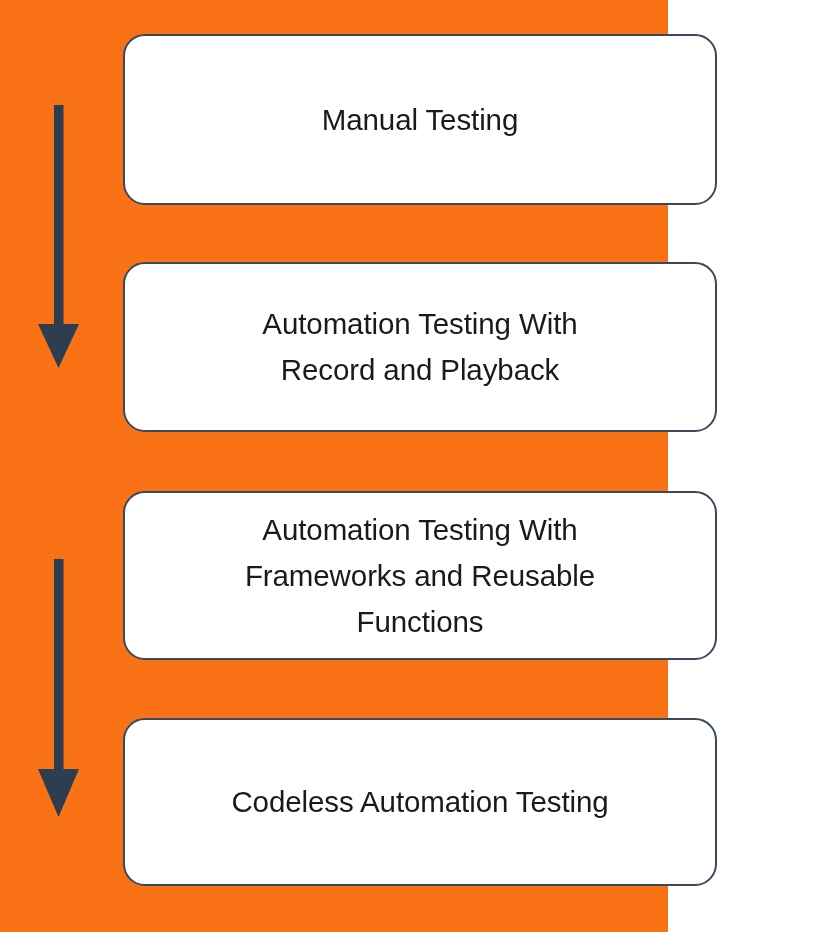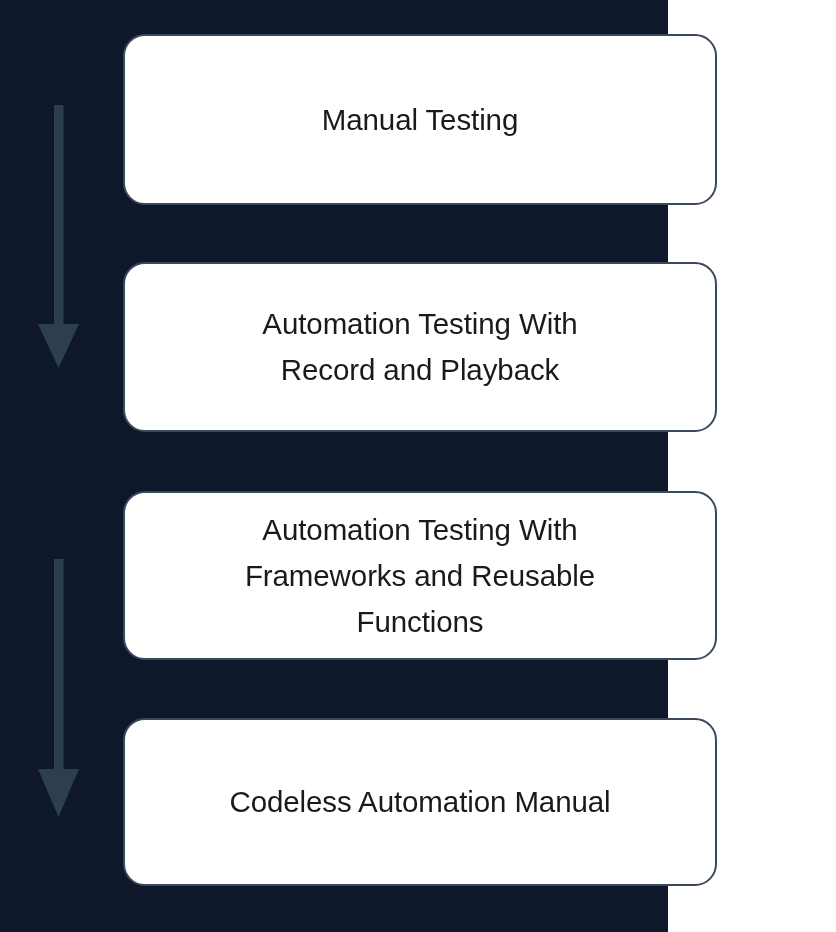--- a/index.html
+++ b/index.html
@@ -11,21 +11,21 @@
     width: 836px;
     height: 932px;
     background: #ffffff;
     font-family: "Liberation Sans", sans-serif;
     overflow: hidden;
   }
   .canvas {
     position: relative;
     width: 668px;
     height: 932px;
-    background: #0f172a;
+    background: #f97316;
   }
   .arrow-layer {
     position: absolute;
     left: 0;
     top: 0;
     width: 836px;
     height: 932px;
     pointer-events: none;
   }
   .flow-node {
@@ -82,16 +82,16 @@
 Record and Playback</span>
   </div>
 
   <div class="flow-node" id="node-3">
     <span class="node-label">Automation Testing With
 Frameworks and Reusable
 Functions</span>
   </div>
 
   <div class="flow-node" id="node-4">
-    <span class="node-label">Codeless Automation Manual</span>
+    <span class="node-label">Codeless Automation Testing</span>
   </div>
 
 </div>
 
 </body></html>

